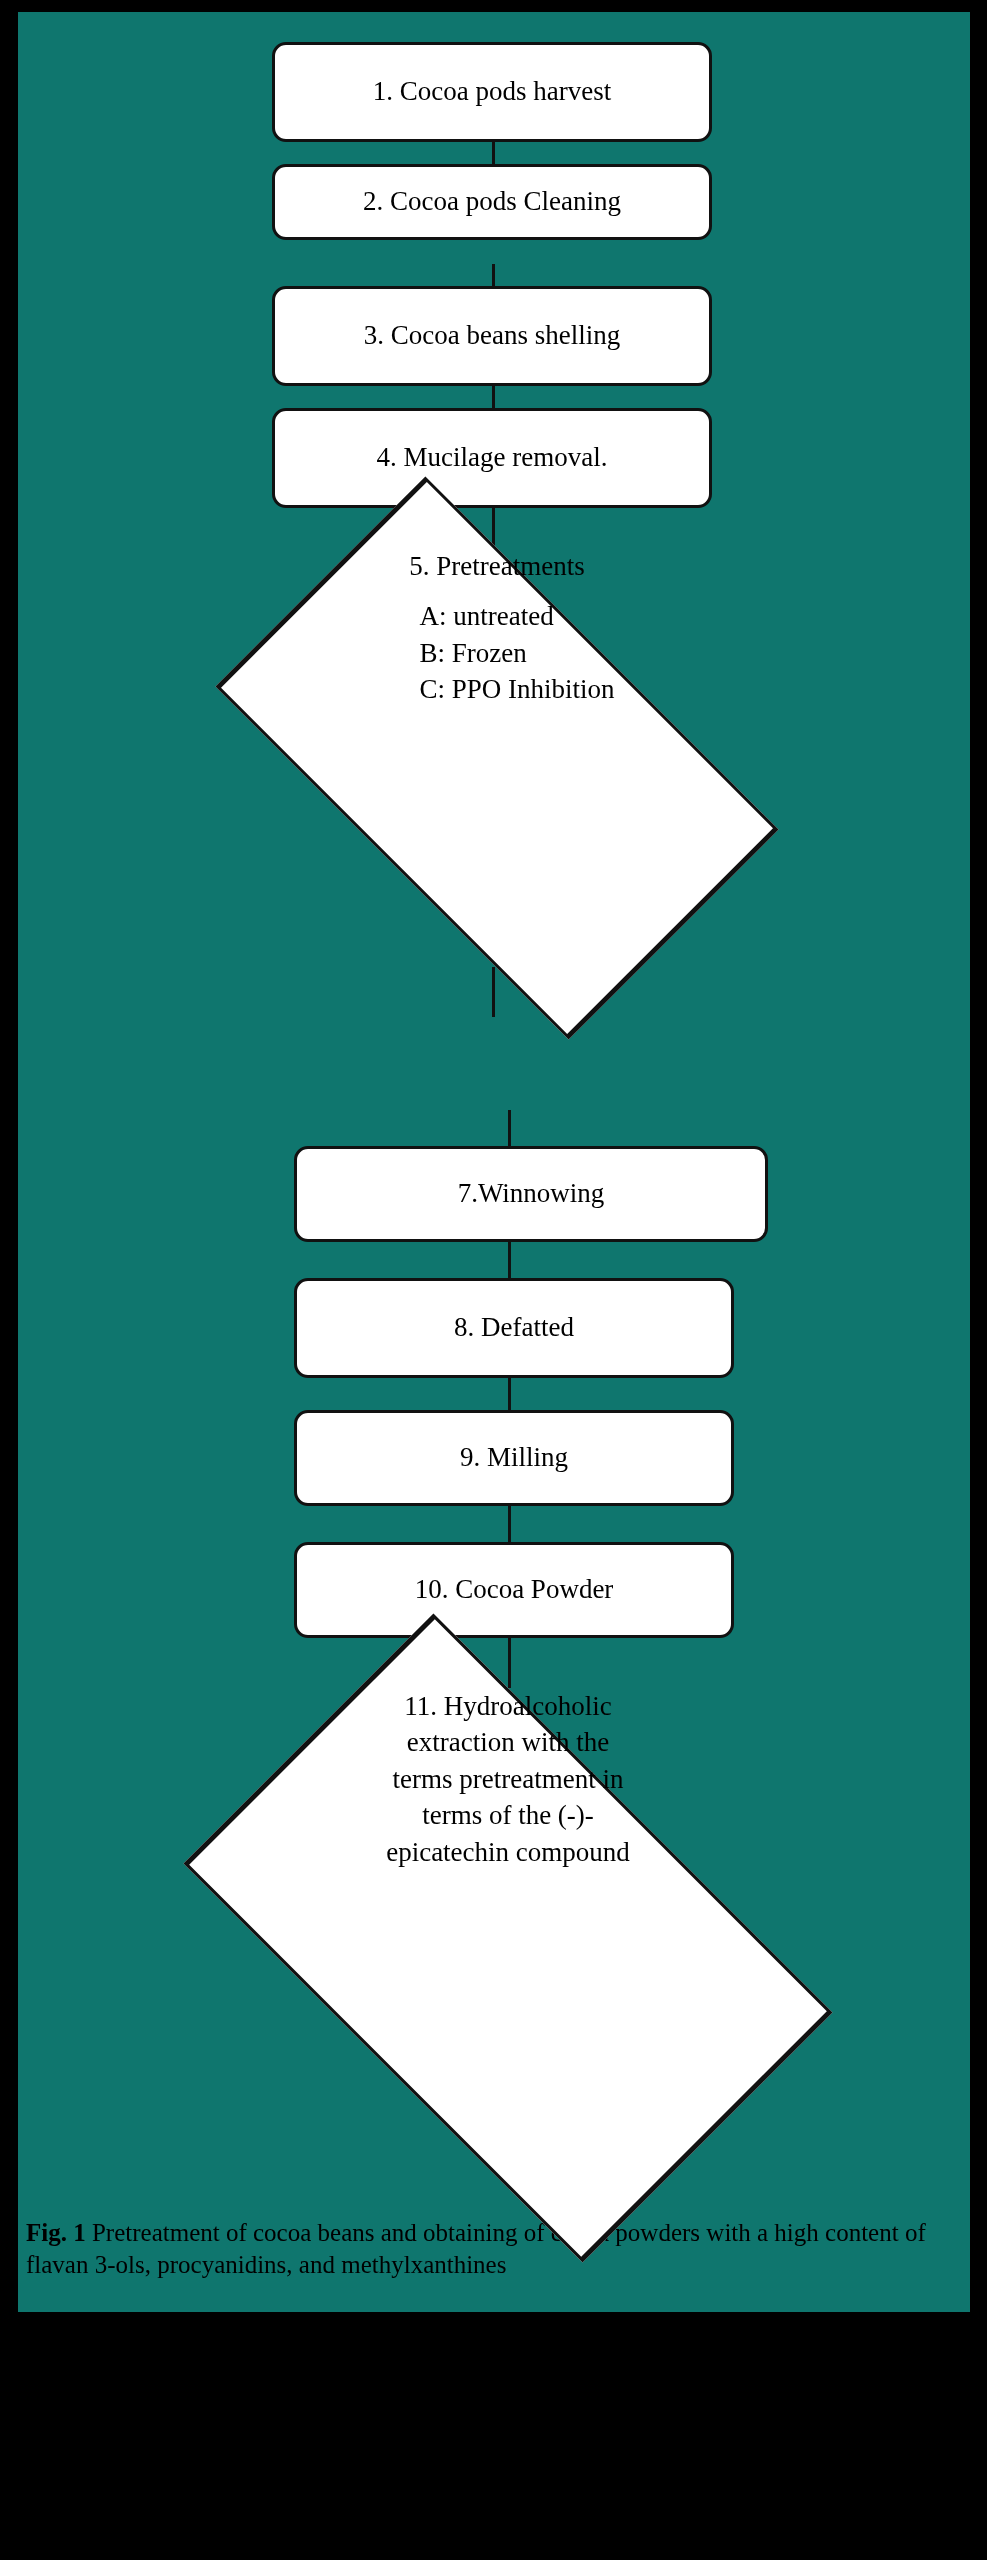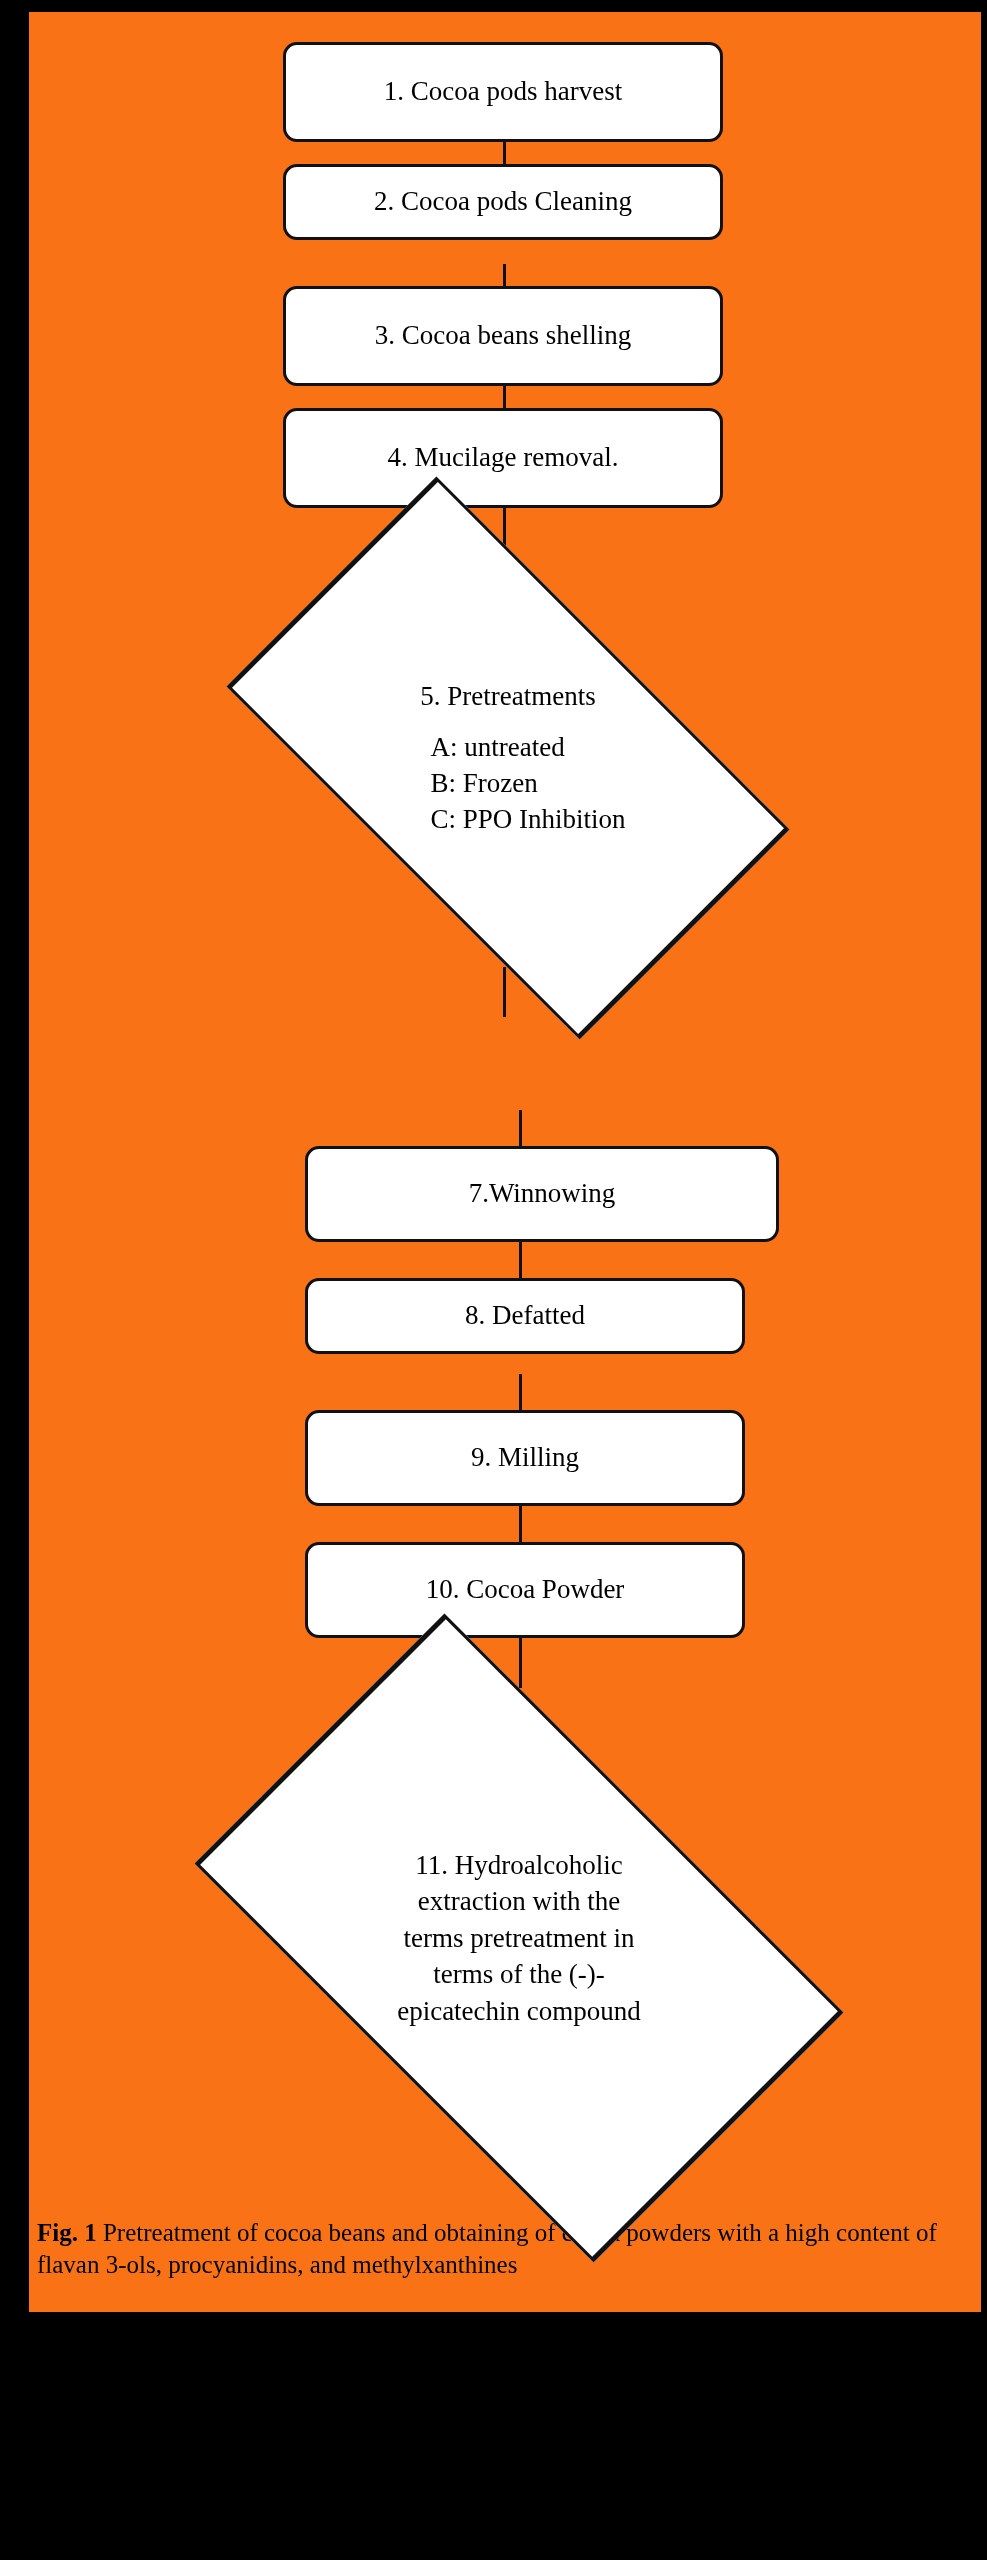--- a/index.html
+++ b/index.html
@@ -20,25 +20,25 @@
     left: 0;
     top: 0;
     width: 987px;
     height: 2560px;
     background: #000000;
   }
 
   
   #figure-canvas {
     position: absolute;
-    left: 29px;
+    left: 18px;
     top: 12px;
     width: 952px;
     height: 2300px;
-    background: #f97316;
+    background: #0f766e;
   }
 
   
   #flow {
     position: absolute;
     left: 0;
     top: 0;
     width: 952px;
     height: 2190px;
   }
@@ -82,21 +82,20 @@
   }
   .diamond-label {
     position: absolute;
     left: 0;
     top: 0;
     width: 100%;
     height: 100%;
     display: flex;
     flex-direction: column;
     align-items: center;
-    justify-content: center;
     text-align: center;
     font-size: 27px;
     color: #000000;
     line-height: 1.35;
     z-index: 2;
   }
   .diamond-label .title {
     margin-bottom: 14px;
   }
   .diamond-label .opt {
@@ -178,21 +177,21 @@
             <span class="opt">C: PPO Inhibition</span>
           </div>
         </div>
       </div>
 
 
       <div class="node" style="left:276px; top:1134px; width:474px; height:96px;">
         <span>7.Winnowing</span>
       </div>
 
-      <div class="node" style="left:276px; top:1266px; width:440px; height:76px;">
+      <div class="node" style="left:276px; top:1266px; width:440px; height:100px;">
         <span>8. Defatted</span>
       </div>
 
       <div class="node" style="left:276px; top:1398px; width:440px; height:96px;">
         <span>9. Milling</span>
       </div>
 
       <div class="node" style="left:276px; top:1530px; width:440px; height:96px;">
         <span>10. Cocoa Powder</span>
       </div>

